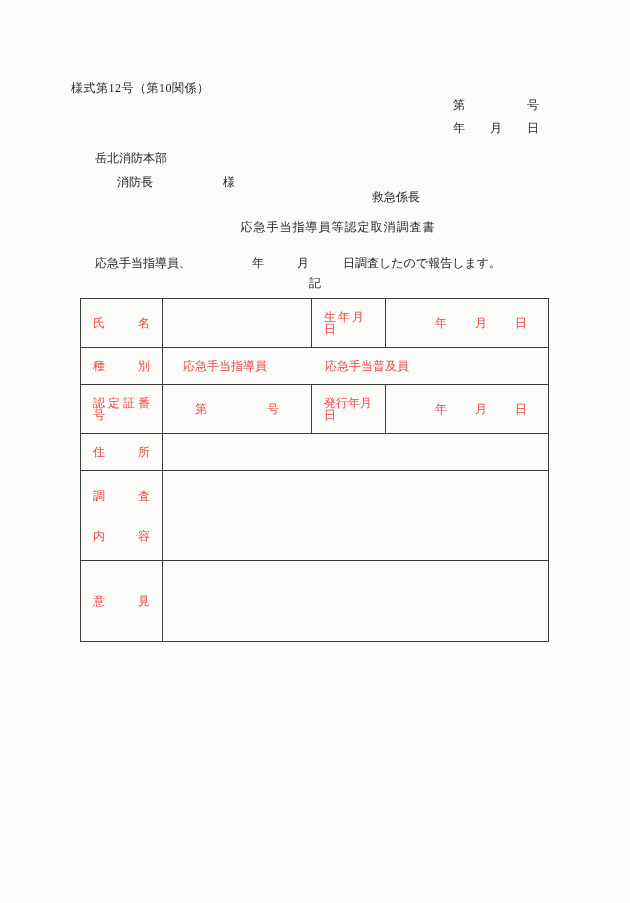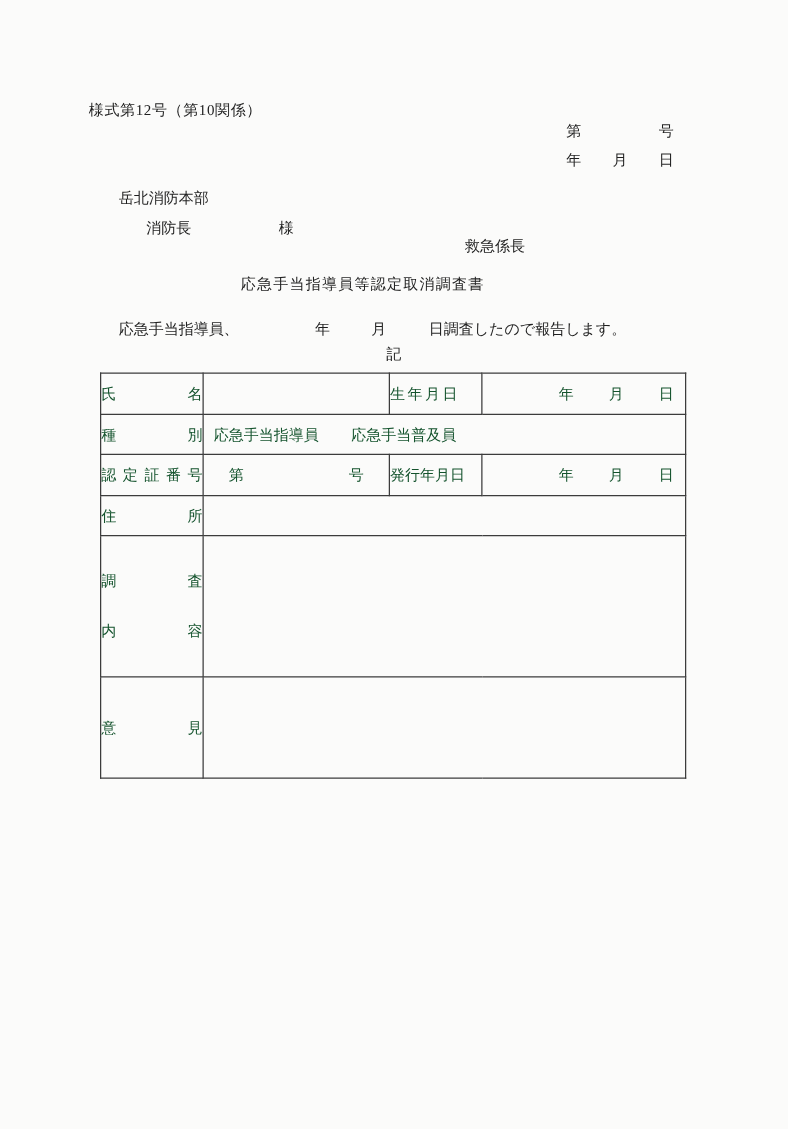--- a/index.html
+++ b/index.html
@@ -20,48 +20,48 @@
   .abs{position:absolute;white-space:nowrap;}
 
   
   .form-number{left:71px;top:82px;letter-spacing:0.5px;}
   .doc-number-block{left:453px;top:99px;width:86px;}
   .doc-number-block .row{display:flex;justify-content:space-between;margin-bottom:11px;}
   .org-name{left:95px;top:152px;}
   .addressee{left:117px;top:176px;}
   .addressee .honorific{margin-left:70px;}
   .sender{left:372px;top:191px;}
-  .doc-title{left:0;top:221px;width:580px;text-align:center;letter-spacing:1px;white-space:nowrap;}
+  .doc-title{left:0;top:221px;width:580px;text-align:center;letter-spacing:1px;white-space:nowrap;padding-left:48px;}
   .lead{left:95px;top:257px;}
   .lead .sp1{margin-left:61px;}
   .lead .sp2{margin-left:33px;}
   .lead .sp3{margin-left:34px;}
   .ki{left:0;top:277px;width:630px;text-align:center;}
 
   
   table.form{
     position:absolute;left:80px;top:298px;
     border-collapse:collapse;table-layout:fixed;
   }
   table.form td{
     border:1px solid #3c3c3c;
-    padding:0;
+    padding:12px;
     vertical-align:middle;
     font-size:12px;
-    color:#14532d;
+    color:#ef4444;
     overflow:hidden;
   }
   td.label-cell{padding:0 10px;}
   .spread{text-align:justify;text-align-last:justify;}
   td.center-cell{text-align:left;}
   .birth-label{letter-spacing:2px;}
   .date-cell-inner{display:flex;justify-content:flex-end;align-items:center;gap:28px;padding-right:9px;}
   .cert-no-inner{display:flex;justify-content:space-between;align-items:center;padding:0 20px;}
   .type-inner{padding-left:8px;}
-  .type-inner .opt2{margin-left:26px;}
+  .type-inner .opt2{margin-left:58px;}
   .inv-label-inner{display:flex;flex-direction:column;justify-content:center;gap:28px;height:100%;}
 </style>
 </head>
 <body>
 
 <div class="page">
 
   <div class="abs form-number">様式第12号（第10関係）</div>
 
   <div class="abs doc-number-block">
@@ -142,21 +142,21 @@
             <span>日</span>
           </div>
         </td>
       </tr>
       <tr style="height:32px">
         <td class="label-cell">
             <div class="spread">住所</div>
           </td>
         <td colspan="3"></td>
       </tr>
-      <tr style="height:113px">
+      <tr style="height:90px">
         <td class="label-cell">
           <div class="inv-label-inner">
             <div class="spread">調査</div>
             <div class="spread">内容</div>
           </div>
         </td>
         <td colspan="3"></td>
       </tr>
       <tr style="height:81px">
         <td class="label-cell">

